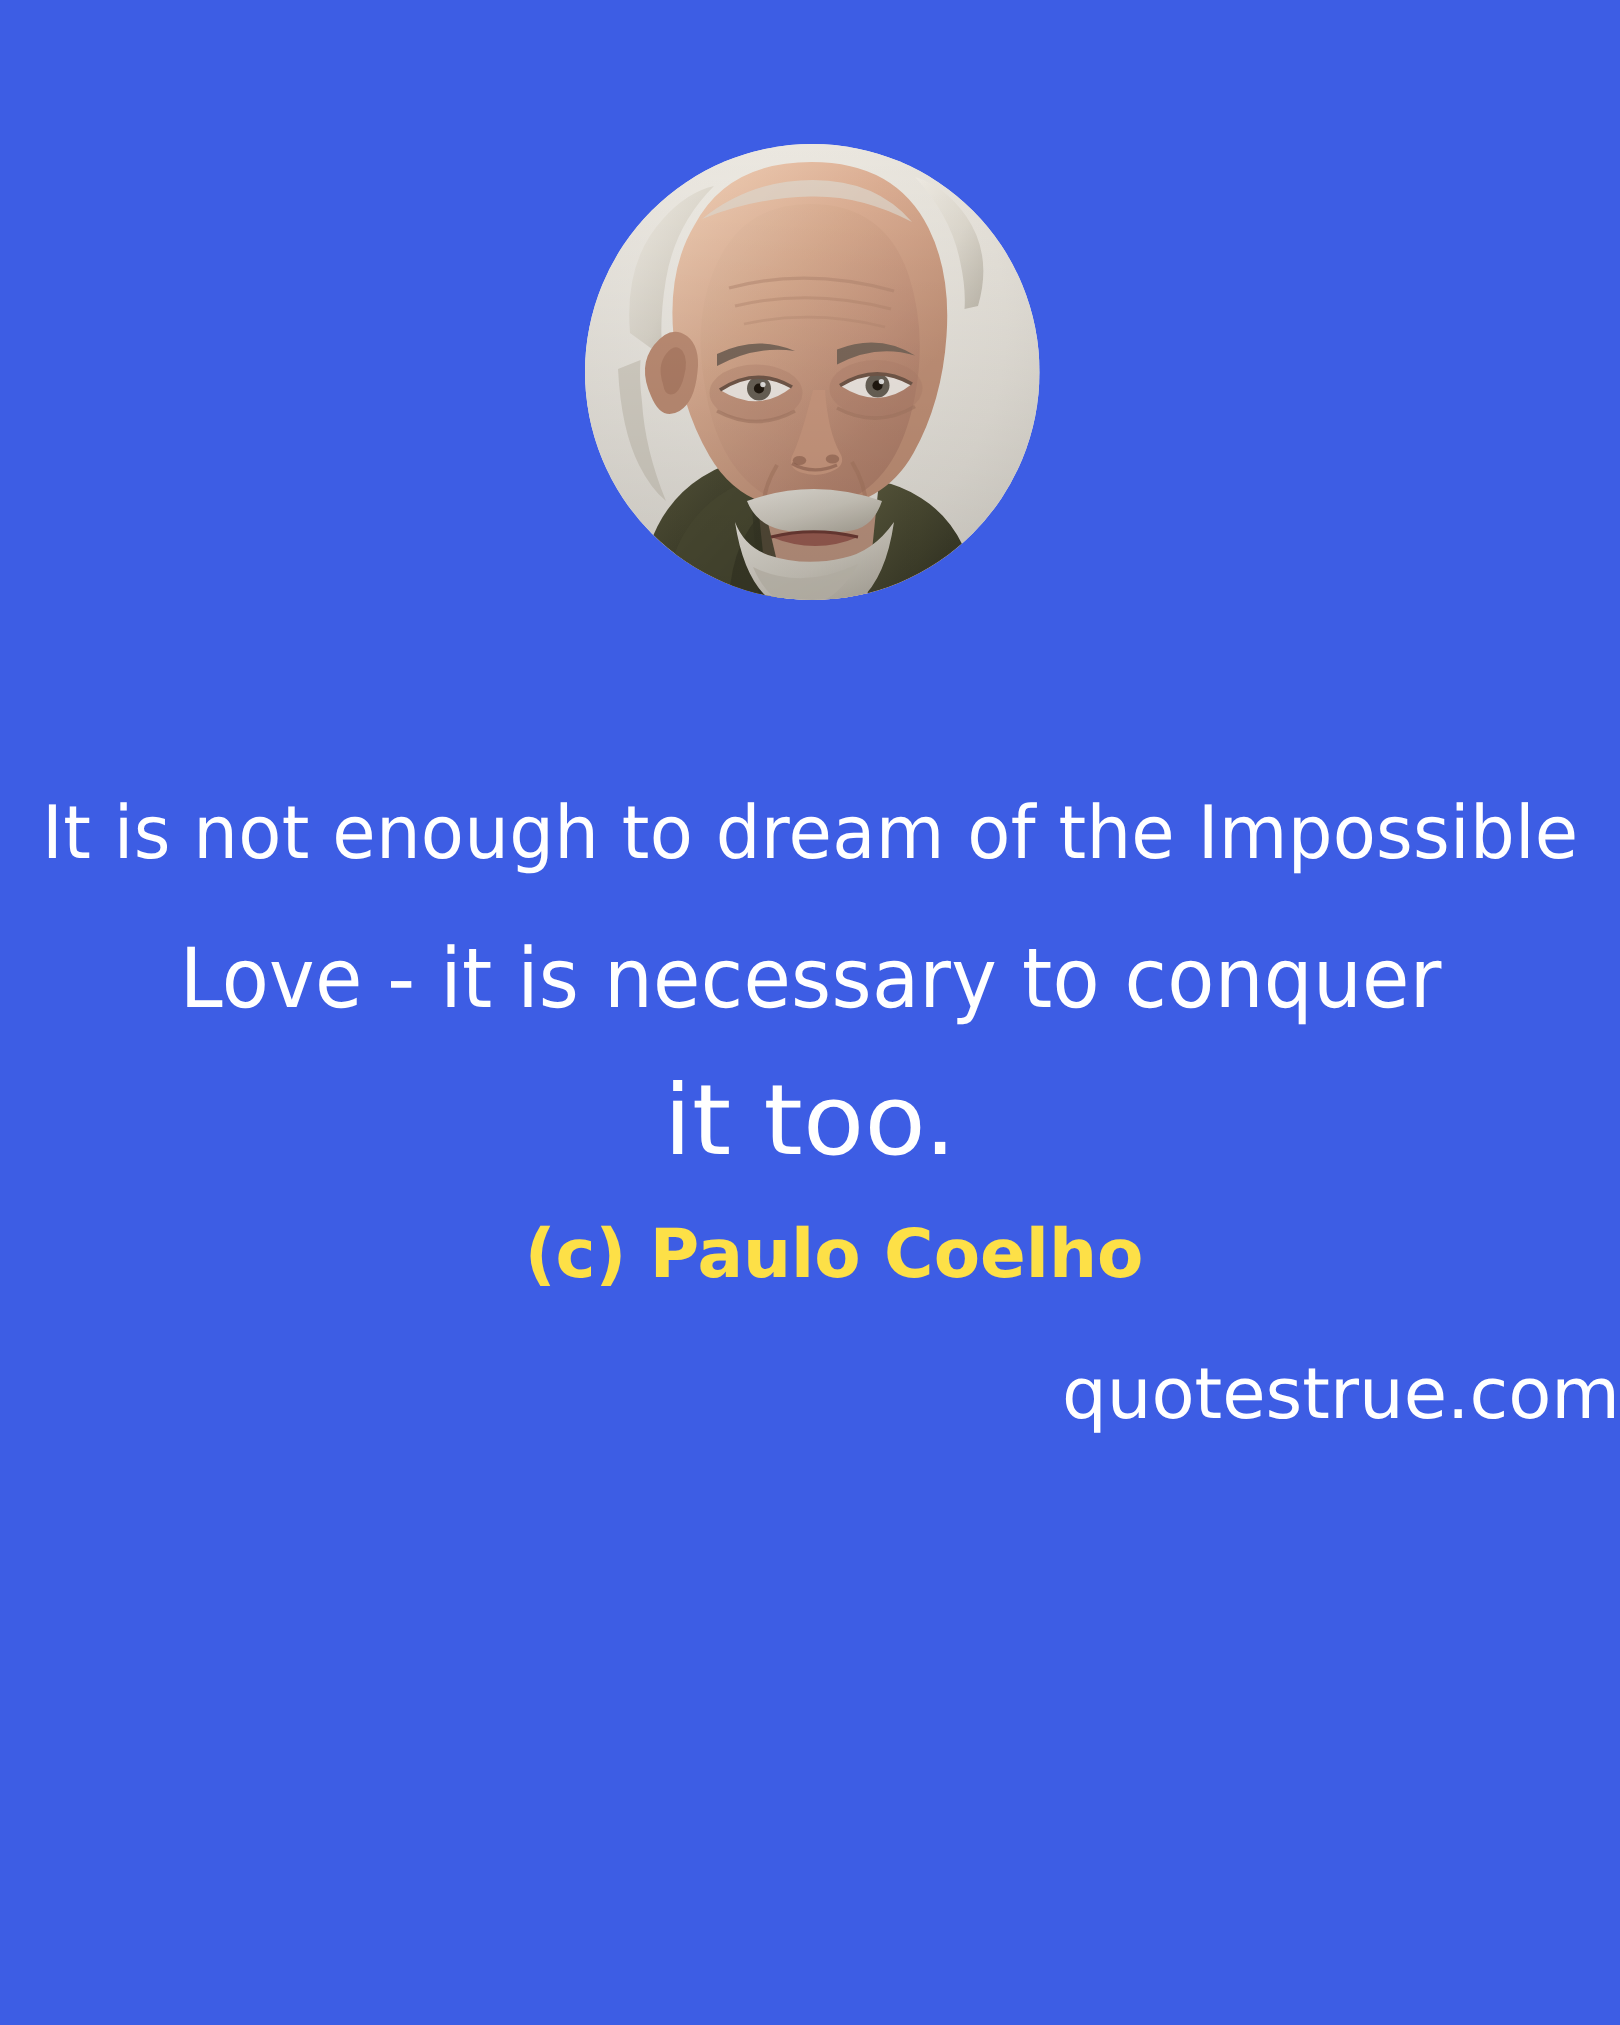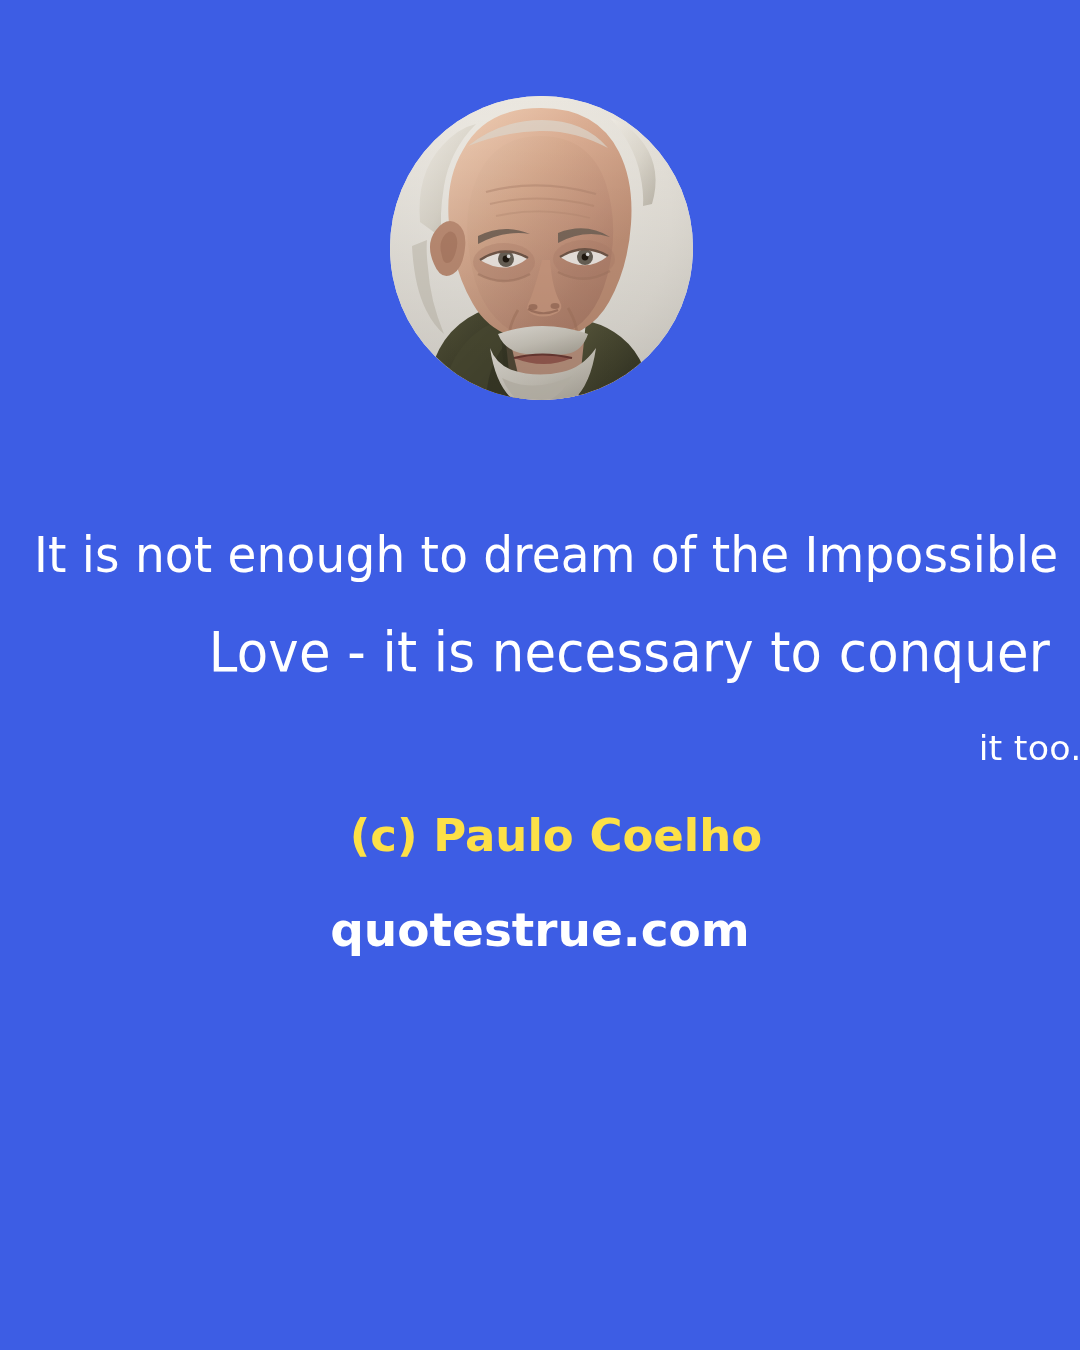--- a/index.html
+++ b/index.html
@@ -37,21 +37,21 @@
     width: 100%;
     height: 100%;
   }
 
   
   #quote {
     position: absolute;
     left: 0;
     top: 508px;
     width: 1080px;
-    text-align: right;
+    text-align: center;
     color: #ffffff;
   }
   .qline {
     display: block;
     width: 1080px;
     height: 96px;
     line-height: 96px;
     white-space: nowrap;
     font-weight: 400;
     color: #ffffff;
@@ -59,21 +59,21 @@
   .qline-1 {
     font-size: 49px;
     letter-spacing: 0.2px;
     transform: scaleX(1.0);
   }
   .qline-2 {
     font-size: 55px;
     letter-spacing: 0.2px;
   }
   .qline-3 {
-    font-size: 34px;
+    font-size: 65px;
     letter-spacing: 0.2px;
   }
 
   
   #author {
     position: absolute;
     left: 16px;
     top: 806px;
     width: 1080px;
     text-align: center;
@@ -81,23 +81,23 @@
     font-weight: 700;
     color: #fde047;
     white-space: nowrap;
     line-height: 60px;
   }
   #source {
     position: absolute;
     left: 0;
     top: 900px;
     width: 1080px;
-    text-align: center;
+    text-align: right;
     font-size: 47px;
-    font-weight: 700;
+    font-weight: 400;
     color: #ffffff;
     white-space: nowrap;
     line-height: 60px;
   }
 </style>
 </head>
 <body>
 
 <div id="card">
 

